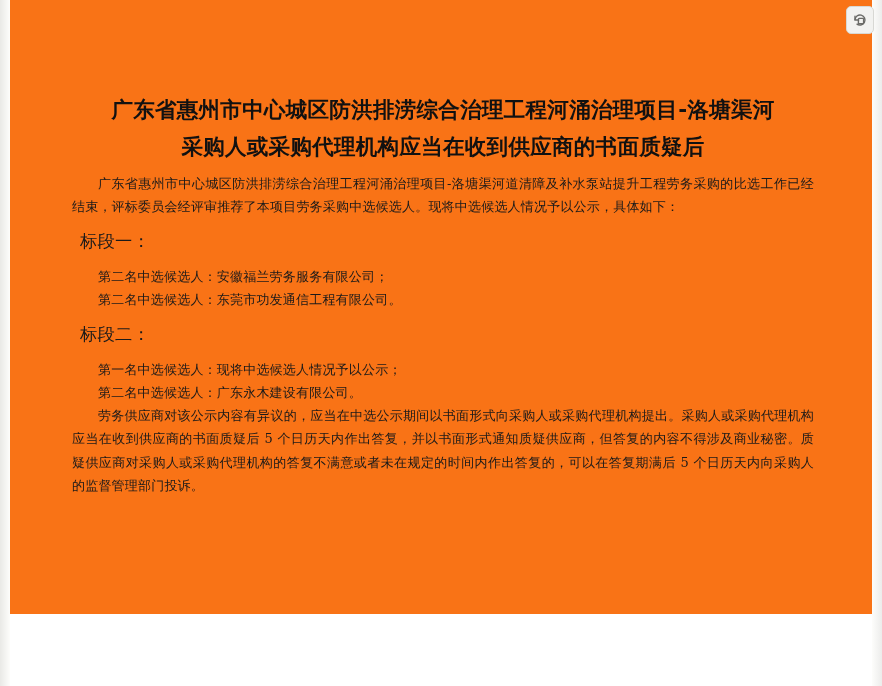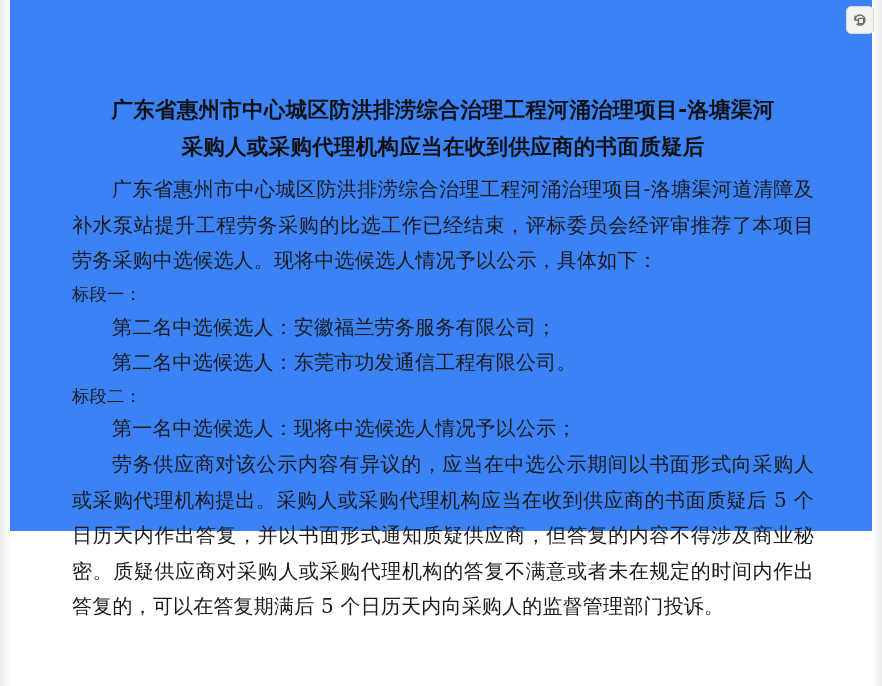--- a/index.html
+++ b/index.html
@@ -13,22 +13,22 @@
     overflow: hidden;
     font-family: "DejaVu Serif", "Liberation Serif", serif;
     color: #1a1a1a;
     position: relative;
   }
   .page {
     position: absolute;
     left: 0;
     top: 0;
     width: 882px;
-    height: 531px;
-    background: #3b82f6;
+    height: 614px;
+    background: #f97316;
   }
   
   .edge-left {
     position: absolute;
     left: 0; top: 0;
     width: 10px; height: 686px;
     background: linear-gradient(to right, #e9e9e6, #fdfdfb);
   }
   .edge-right {
     position: absolute;
@@ -64,31 +64,31 @@
     line-height: 1.72;
     text-align: center;
     letter-spacing: 0.3px;
     margin: 0 0 6px 0;
     color: #111;
   }
   .doc-title .line2 { display: block; }
 
   p.para {
     margin: 0;
-    font-size: 20px;
+    font-size: 13px;
     line-height: 1.78;
     text-align: justify;
     text-justify: inter-ideograph;
     letter-spacing: 0.2px;
   }
   p.indent2 { text-indent: 2em; }
   p.indent1 { padding-left: 2em; }
   p.flush { text-indent: 0; }
   .label-line {
-    margin: 0;
+    margin: 8px;
     font-size: 17.3px;
     line-height: 1.78;
     letter-spacing: 0.2px;
   }
   .num { font-family: "DejaVu Serif", "Liberation Serif", serif; }
 </style>
 </head>
 <body>
 
 <div class="page">
@@ -110,18 +110,19 @@
     </h1>
 
     <p class="para indent2">广东省惠州市中心城区防洪排涝综合治理工程河涌治理项目-洛塘渠河道清障及补水泵站提升工程劳务采购的比选工作已经结束，评标委员会经评审推荐了本项目劳务采购中选候选人。现将中选候选人情况予以公示，具体如下：</p>
 
     <p class="label-line">标段一：</p>
     <p class="para indent1 flush">第二名中选候选人：安徽福兰劳务服务有限公司；</p>
     <p class="para indent1 flush">第二名中选候选人：东莞市功发通信工程有限公司。</p>
 
     <p class="label-line">标段二：</p>
     <p class="para indent1 flush">第一名中选候选人：现将中选候选人情况予以公示；</p>
+    <p class="para indent1 flush">第二名中选候选人：广东永木建设有限公司。</p>
 
 
 
     <p class="para indent2">劳务供应商对该公示内容有异议的，应当在中选公示期间以书面形式向采购人或采购代理机构提出。采购人或采购代理机构应当在收到供应商的书面质疑后 5 个日历天内作出答复，并以书面形式通知质疑供应商，但答复的内容不得涉及商业秘密。质疑供应商对采购人或采购代理机构的答复不满意或者未在规定的时间内作出答复的，可以在答复期满后 5 个日历天内向采购人的监督管理部门投诉。</p>
   </div>
 </div>
 
 </body></html>

